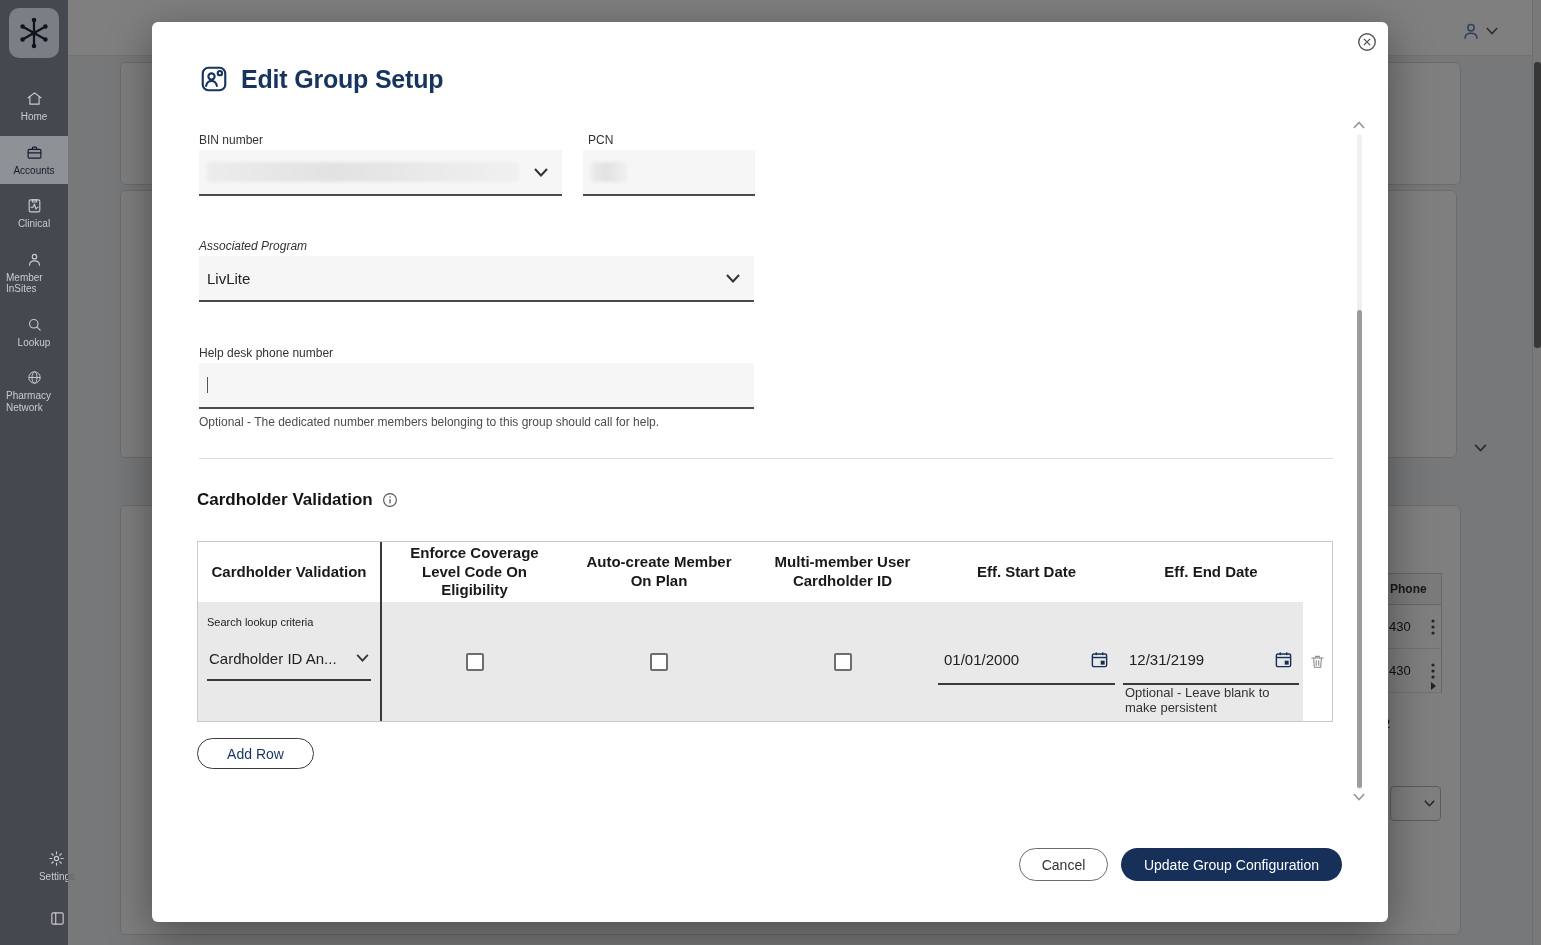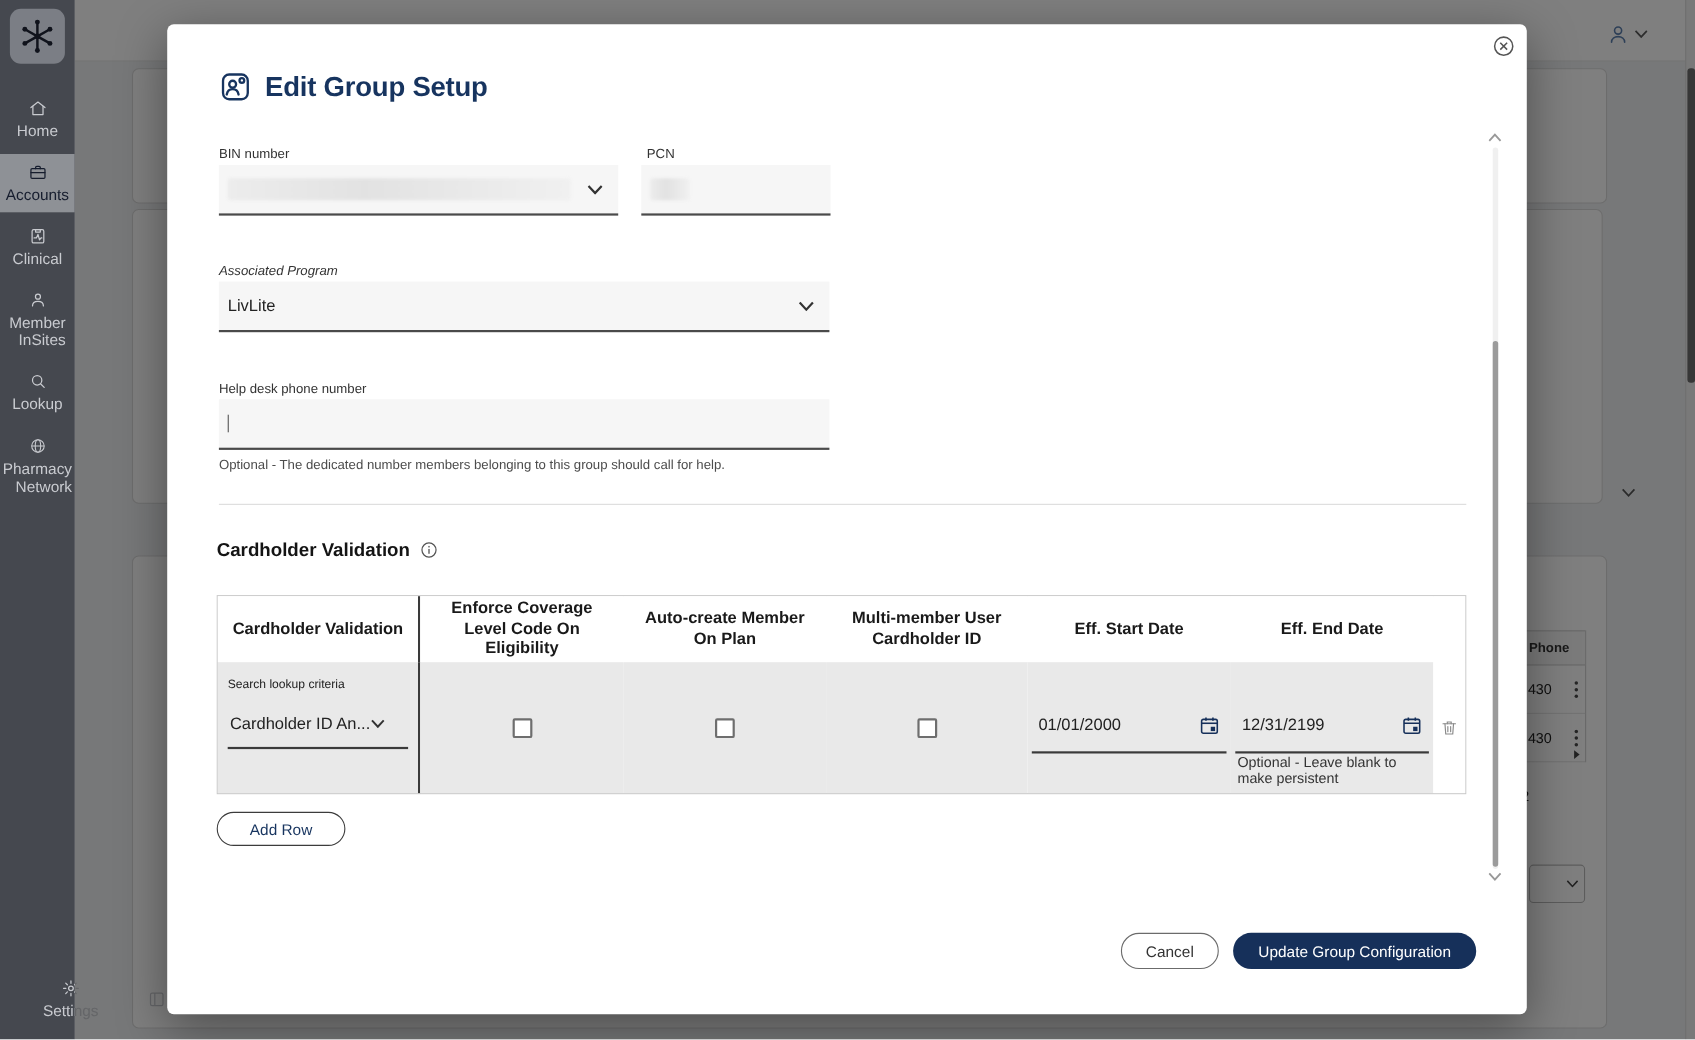--- a/index.html
+++ b/index.html
@@ -5,24 +5,24 @@
   * { margin:0; padding:0; box-sizing:border-box; }
   html,body { width:1541px; height:945px; }
   body { position:relative; overflow:hidden; background:#eef0f2; font-family:"Liberation Sans", sans-serif; color:#222; }
   svg { display:block; }
 
   
   .sidebar { position:absolute; left:0; top:0; width:68px; height:945px; background:#45484f; z-index:2; display:flex; flex-direction:column; align-items:center; }
   .logo-tile { width:50px; height:50px; margin-top:8px; border-radius:10px; background:#7b7e85; display:flex; align-items:center; justify-content:center; flex:none; }
   .logo-tile svg { width:36px; height:36px; }
   .nav { display:flex; flex-direction:column; width:100%; margin-top:24px; gap:5px; }
-  .nav-item { display:flex; flex-direction:column; align-items:center; gap:4px; padding:8px 16px; color:#c9cbd0; font-size:14px; line-height:1.15; text-align:right; cursor:pointer; }
+  .nav-item { display:flex; flex-direction:column; align-items:center; gap:4px; padding:8px 6px; color:#c9cbd0; font-size:10px; line-height:1.15; text-align:left; cursor:pointer; }
   .nav-item svg { width:17px; height:17px; flex:none; }
   .nav-item.active { background:#8e9196; color:#161d2e; }
-  .sidebar-bottom { margin-top:auto; display:flex; flex-direction:row; align-items:center; gap:12px; padding-bottom:10px; width:100%;margin-left:46px; }
+  .sidebar-bottom { margin-top:auto; display:flex; flex-direction:column; align-items:center; gap:12px; padding-bottom:10px; width:100%;margin-left:46px; }
 
   
   .bg-header { position:absolute; left:68px; top:0; width:1473px; height:56px; background:#fff; border-bottom:1px solid #e3e3e3; }
   .bg-card { position:absolute; background:#fff; border:1px solid #d9d9d9; border-radius:6px; }
   .card1 { left:120px; top:62px; width:1341px; height:123px; }
   .card2 { left:120px; top:190px; width:1337px; height:268px; }
   .card3 { left:120px; top:505px; width:1341px; height:430px; }
   .user-chip { position:absolute; left:1460px; top:20px; display:flex; align-items:center; gap:4px; color:#5b7fae; }
   .user-chip svg.user { width:22px; height:22px; }
   .user-chip .chev { color:#5a5a5a; }
@@ -68,21 +68,21 @@
   .section-head { position:absolute; left:45px; top:468px; display:flex; align-items:center; gap:9px; }
   .section-title { font-size:17px; font-weight:bold; color:#141414; }
 
   
   .cv-table { position:absolute; left:45px; top:519px; width:1136px; border:1px solid #c9c9c9; display:grid; grid-template-columns:184px 185px 184px 183px 185px 184px 29px; grid-template-rows:60px 119px; background:#fff; }
   .th { background:#fff; display:flex; align-items:center; justify-content:center; text-align:center; font-weight:bold; font-size:15px; color:#191919; padding:0 10px; line-height:1.25; }
   .th.first, .td.first { border-right:2px solid #3a3a3a; }
   .td { background:#e9e9e9; }
   .td.trash-cell { background:#fff; display:flex; align-items:center; justify-content:center; }
   .lookup-label { font-size:11px; color:#222; margin:14px 0 0 9px; }
-  .lookup-select { margin:9px 9px 0; height:44px; border-bottom:2px solid #3a3a3a; display:flex; align-items:center; justify-content:flex-start; font-size:15px; color:#222; padding:0 2px; cursor:pointer; }
+  .lookup-select { margin:9px 9px 0; height:44px; border-bottom:2px solid #3a3a3a; display:flex; align-items:center; justify-content:space-between; font-size:15px; color:#222; padding:0 2px; cursor:pointer; }
   .cb-cell { display:flex; align-items:center; justify-content:center; }
   .checkbox { width:18px; height:18px; border:2px solid #6e6e6e; background:#fff; border-radius:2px; cursor:pointer; }
   .date-cell { padding:34px 4px 0; }
   .date-input { height:49px; border-bottom:2px solid #3a3a3a; display:flex; align-items:center; justify-content:space-between; padding:0 6px; font-size:15px; color:#222; cursor:text; }
   .date-input svg { width:19px; height:19px; }
   .date-helper { font-size:13px; color:#333; line-height:1.18; margin:0 2px 0; }
   .trash-cell svg { width:17px; height:19px; cursor:pointer; }
 
   .add-row-btn { position:absolute; left:45px; top:716px; width:117px; height:31px; border:1px solid #3c3c3c; border-radius:16px; background:#fff; font-size:14px; color:#17345f; display:flex; align-items:center; justify-content:center; cursor:pointer; }
   .cancel-btn { position:absolute; left:867px; top:826px; width:89px; height:33px; border:1px solid #6b6b6b; border-radius:17px; background:#fff; font-size:14px; color:#333; display:flex; align-items:center; justify-content:center; cursor:pointer; }

